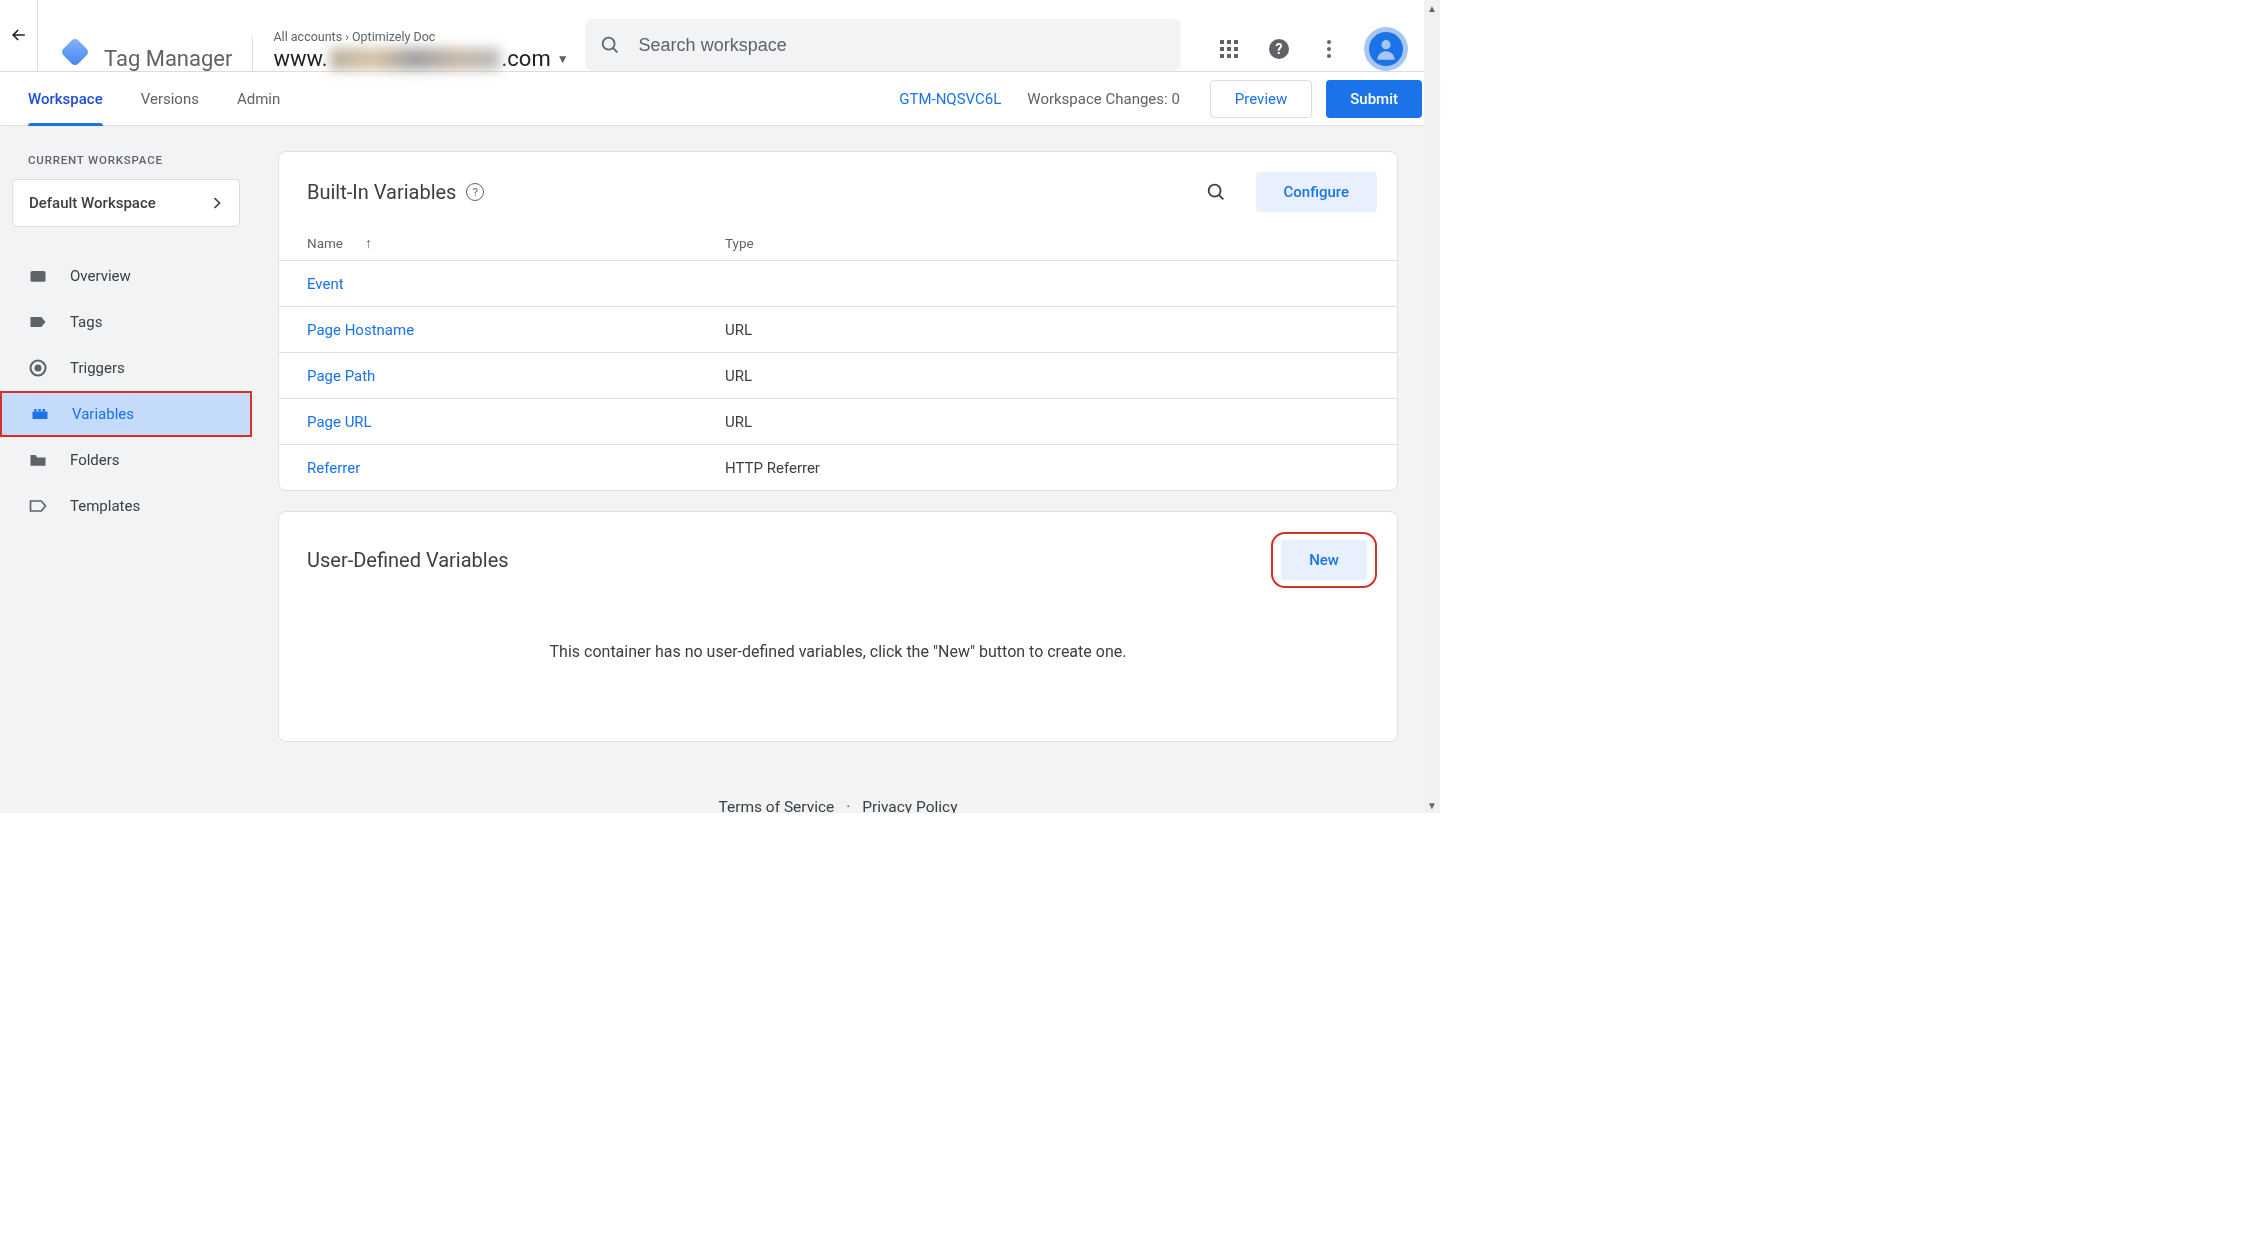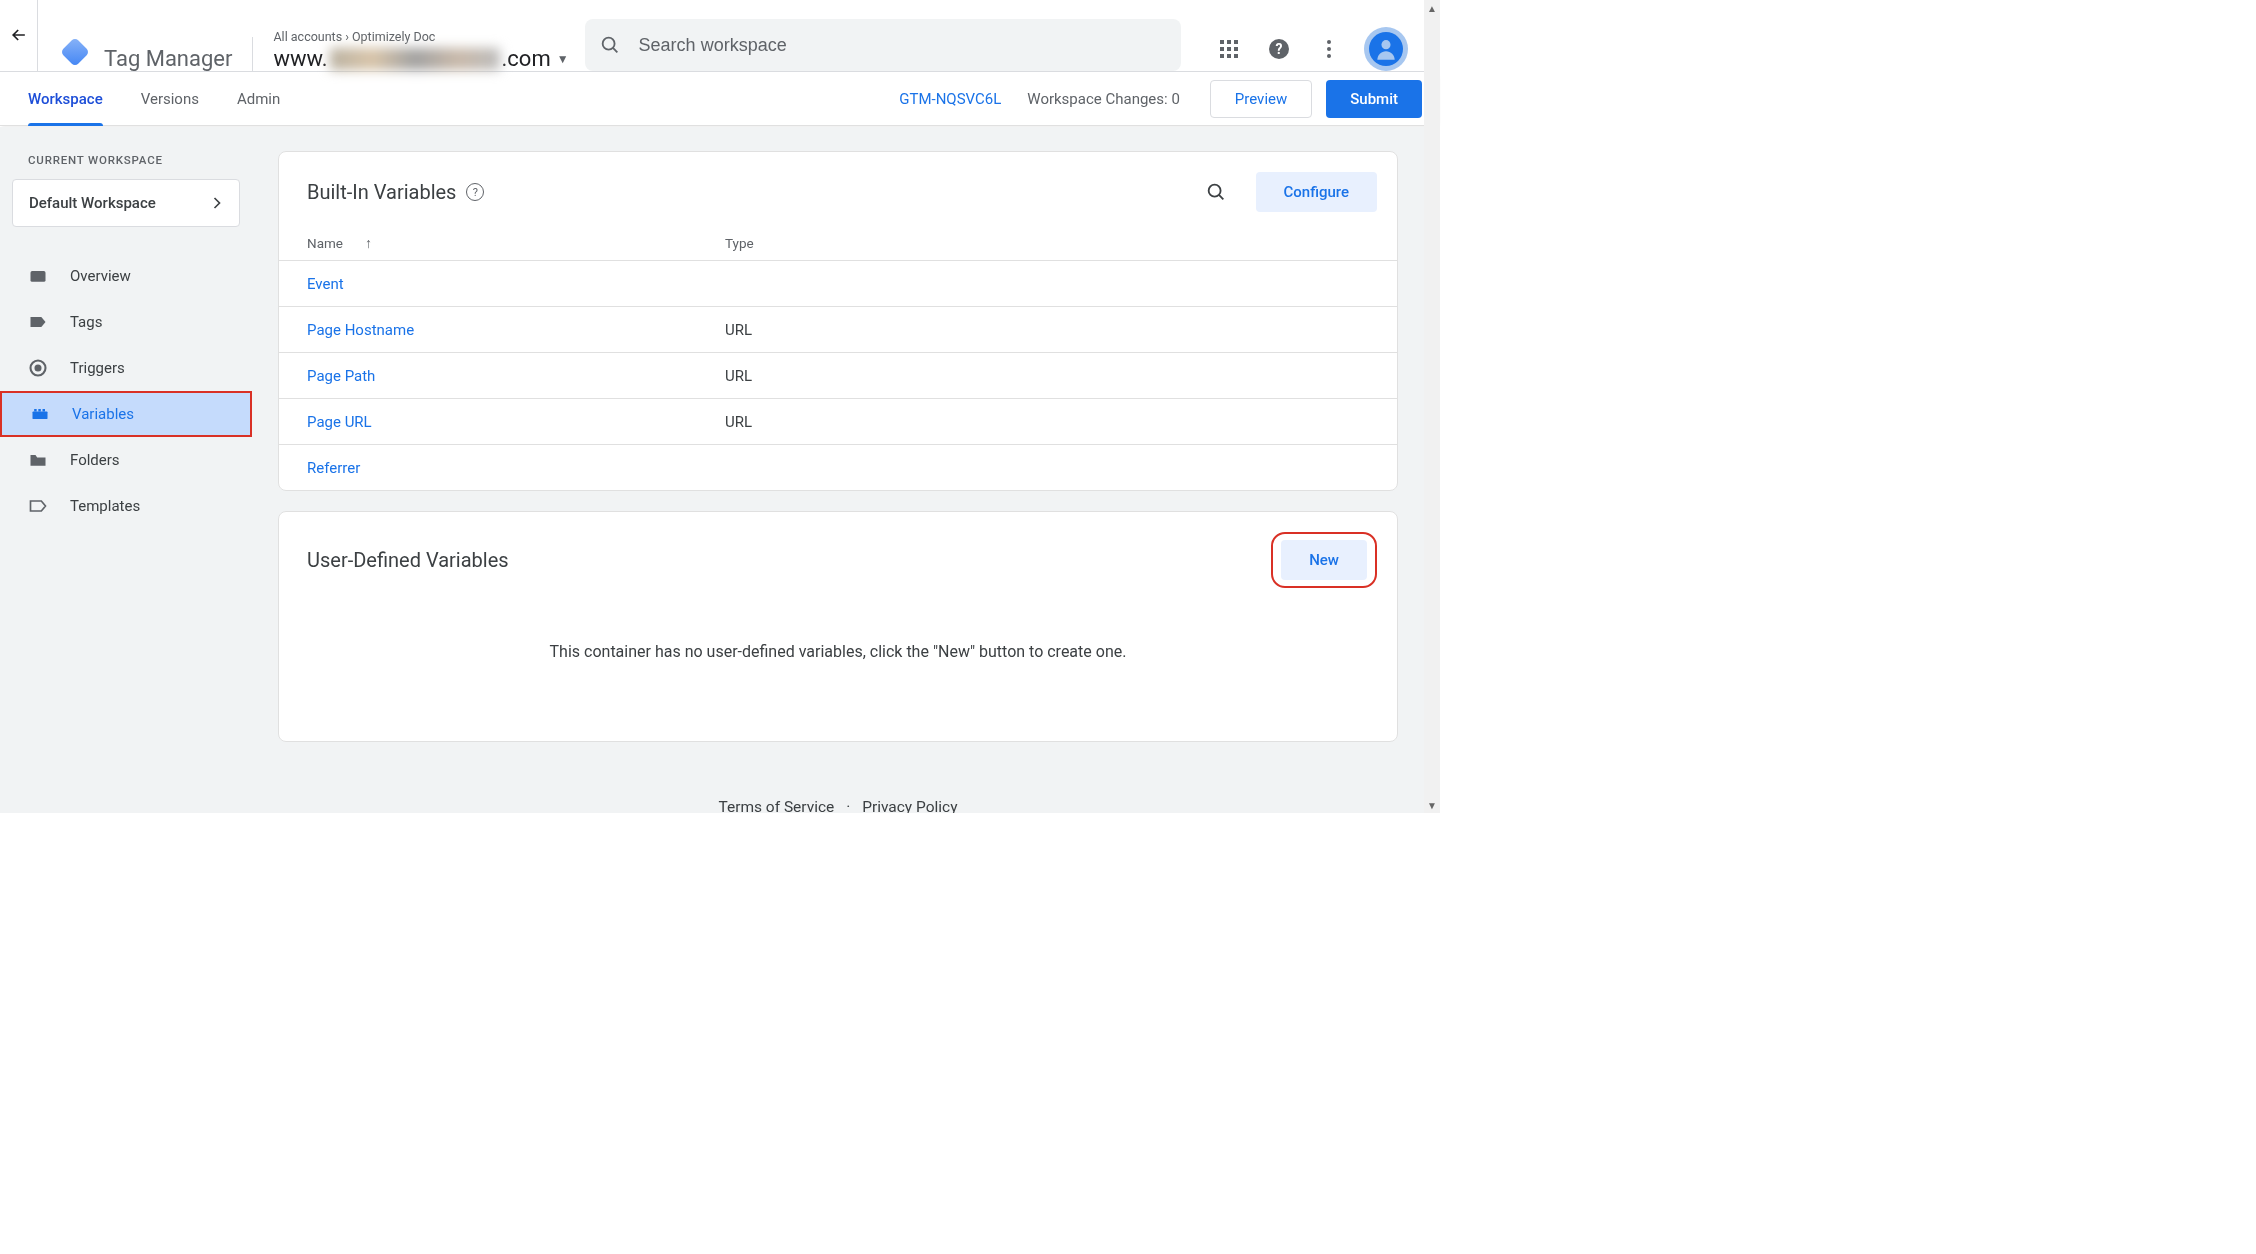--- a/index.html
+++ b/index.html
@@ -292,20 +292,21 @@
         <div class="tr">
           <div class="col-name">
               <a>Page URL</a>
             </div>
           <div class="col-type">URL</div>
         </div>
         <div class="tr">
           <div class="col-name">
               <a>Referrer</a>
             </div>
+          <div class="col-type">HTTP Referrer</div>
         </div>
       </div>
 
       <div class="card">
         <div class="card-header">
           <div class="card-title">User-Defined Variables</div>
           <div class="card-header-spacer"></div>
           <div class="new-highlight">
             <div class="pill-btn">New</div>
           </div>

